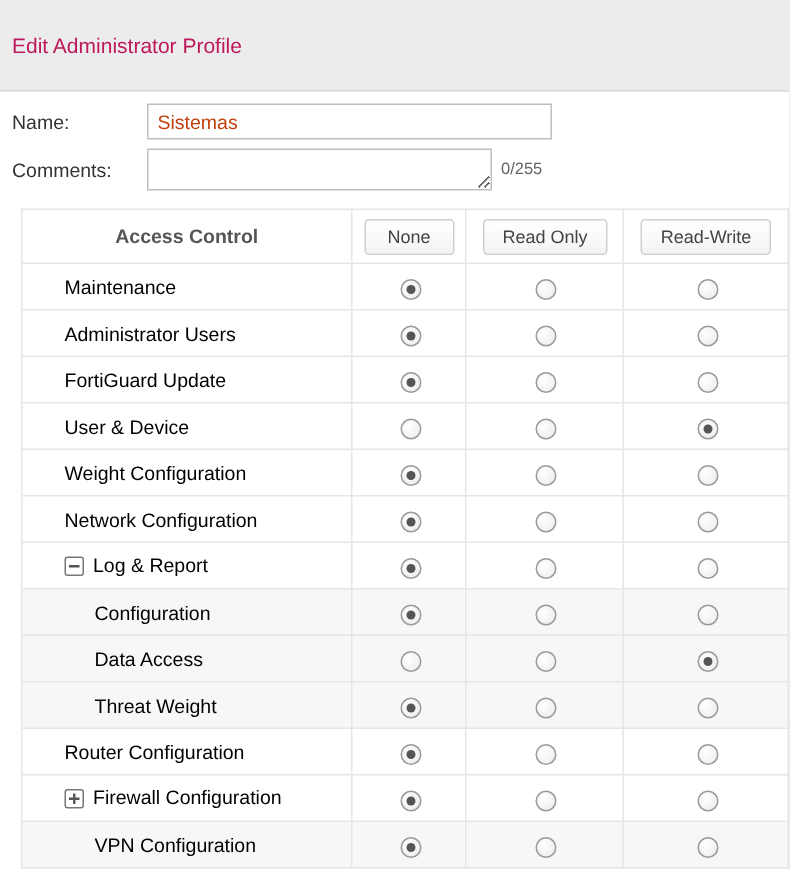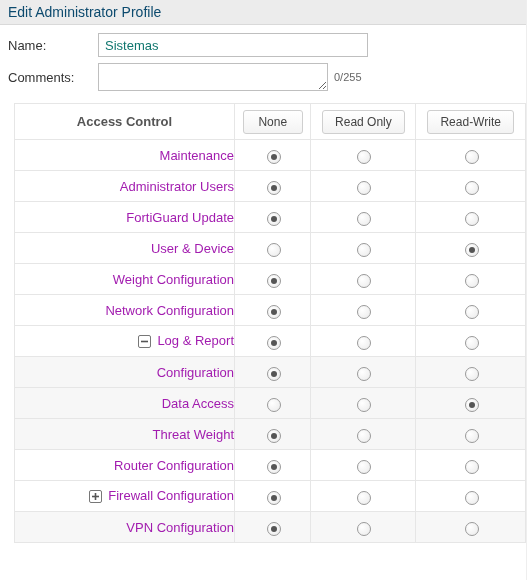--- a/index.html
+++ b/index.html
@@ -7,33 +7,33 @@
     margin: 0; padding: 0;
     font-family: Arial, Helvetica, sans-serif;
     font-size: 13px;
     color: #333;
     background: #fff;
   }
   .page { width: 527px; height: 580px; overflow: hidden; border-right:1px solid #eee;}
   .titlebar {
     background: #ececec;
     border-bottom: 1px solid #d9d9d9;
-    padding: 4px 8px;
+    padding: 22px 8px;
     font-size: 14px;
-    color: #0c4a6e;
+    color: #be185d;
   }
   .form-area { padding: 8px 8px 6px 8px; }
   .form-row { display: flex; align-items: center; margin-bottom: 6px; }
   .form-label { width: 90px; color: #333; }
   .text-input {
     border: 1px solid #bfbfbf;
     height: 24px;
     padding: 2px 6px;
     font-size: 13px;
-    color: #0f766e;
+    color: #c2410c;
     width: 270px;
     background: #fff;
   }
   .textarea-input {
     border: 1px solid #bfbfbf;
     width: 230px;
     height: 28px;
     resize: both;
     font-size: 13px;
     padding: 2px 4px;
@@ -59,21 +59,21 @@
     display: inline-block;
     border: 1px solid #cfcfcf;
     border-radius: 3px;
     background: linear-gradient(#fff,#f3f3f3);
     padding: 4px 12px;
     font-size: 12px;
     color: #444;
     min-width: 60px;
   }
   .grid td { height: 31px; }
-  .grid td.label-cell { text-align: right; padding-left: 28px; color:#a21caf; }
+  .grid td.label-cell { text-align: left; padding-left: 28px; color:#000000; }
   .grid td.label-cell.child { padding-left: 48px; }
   .grid tbody tr.childrow td { background: #f7f7f7; }
   .expand {
     display: inline-flex;
     align-items: center;
     justify-content: center;
     width: 13px; height: 13px;
     border: 1px solid #777;
     border-radius: 2px;
     background: #fff;

